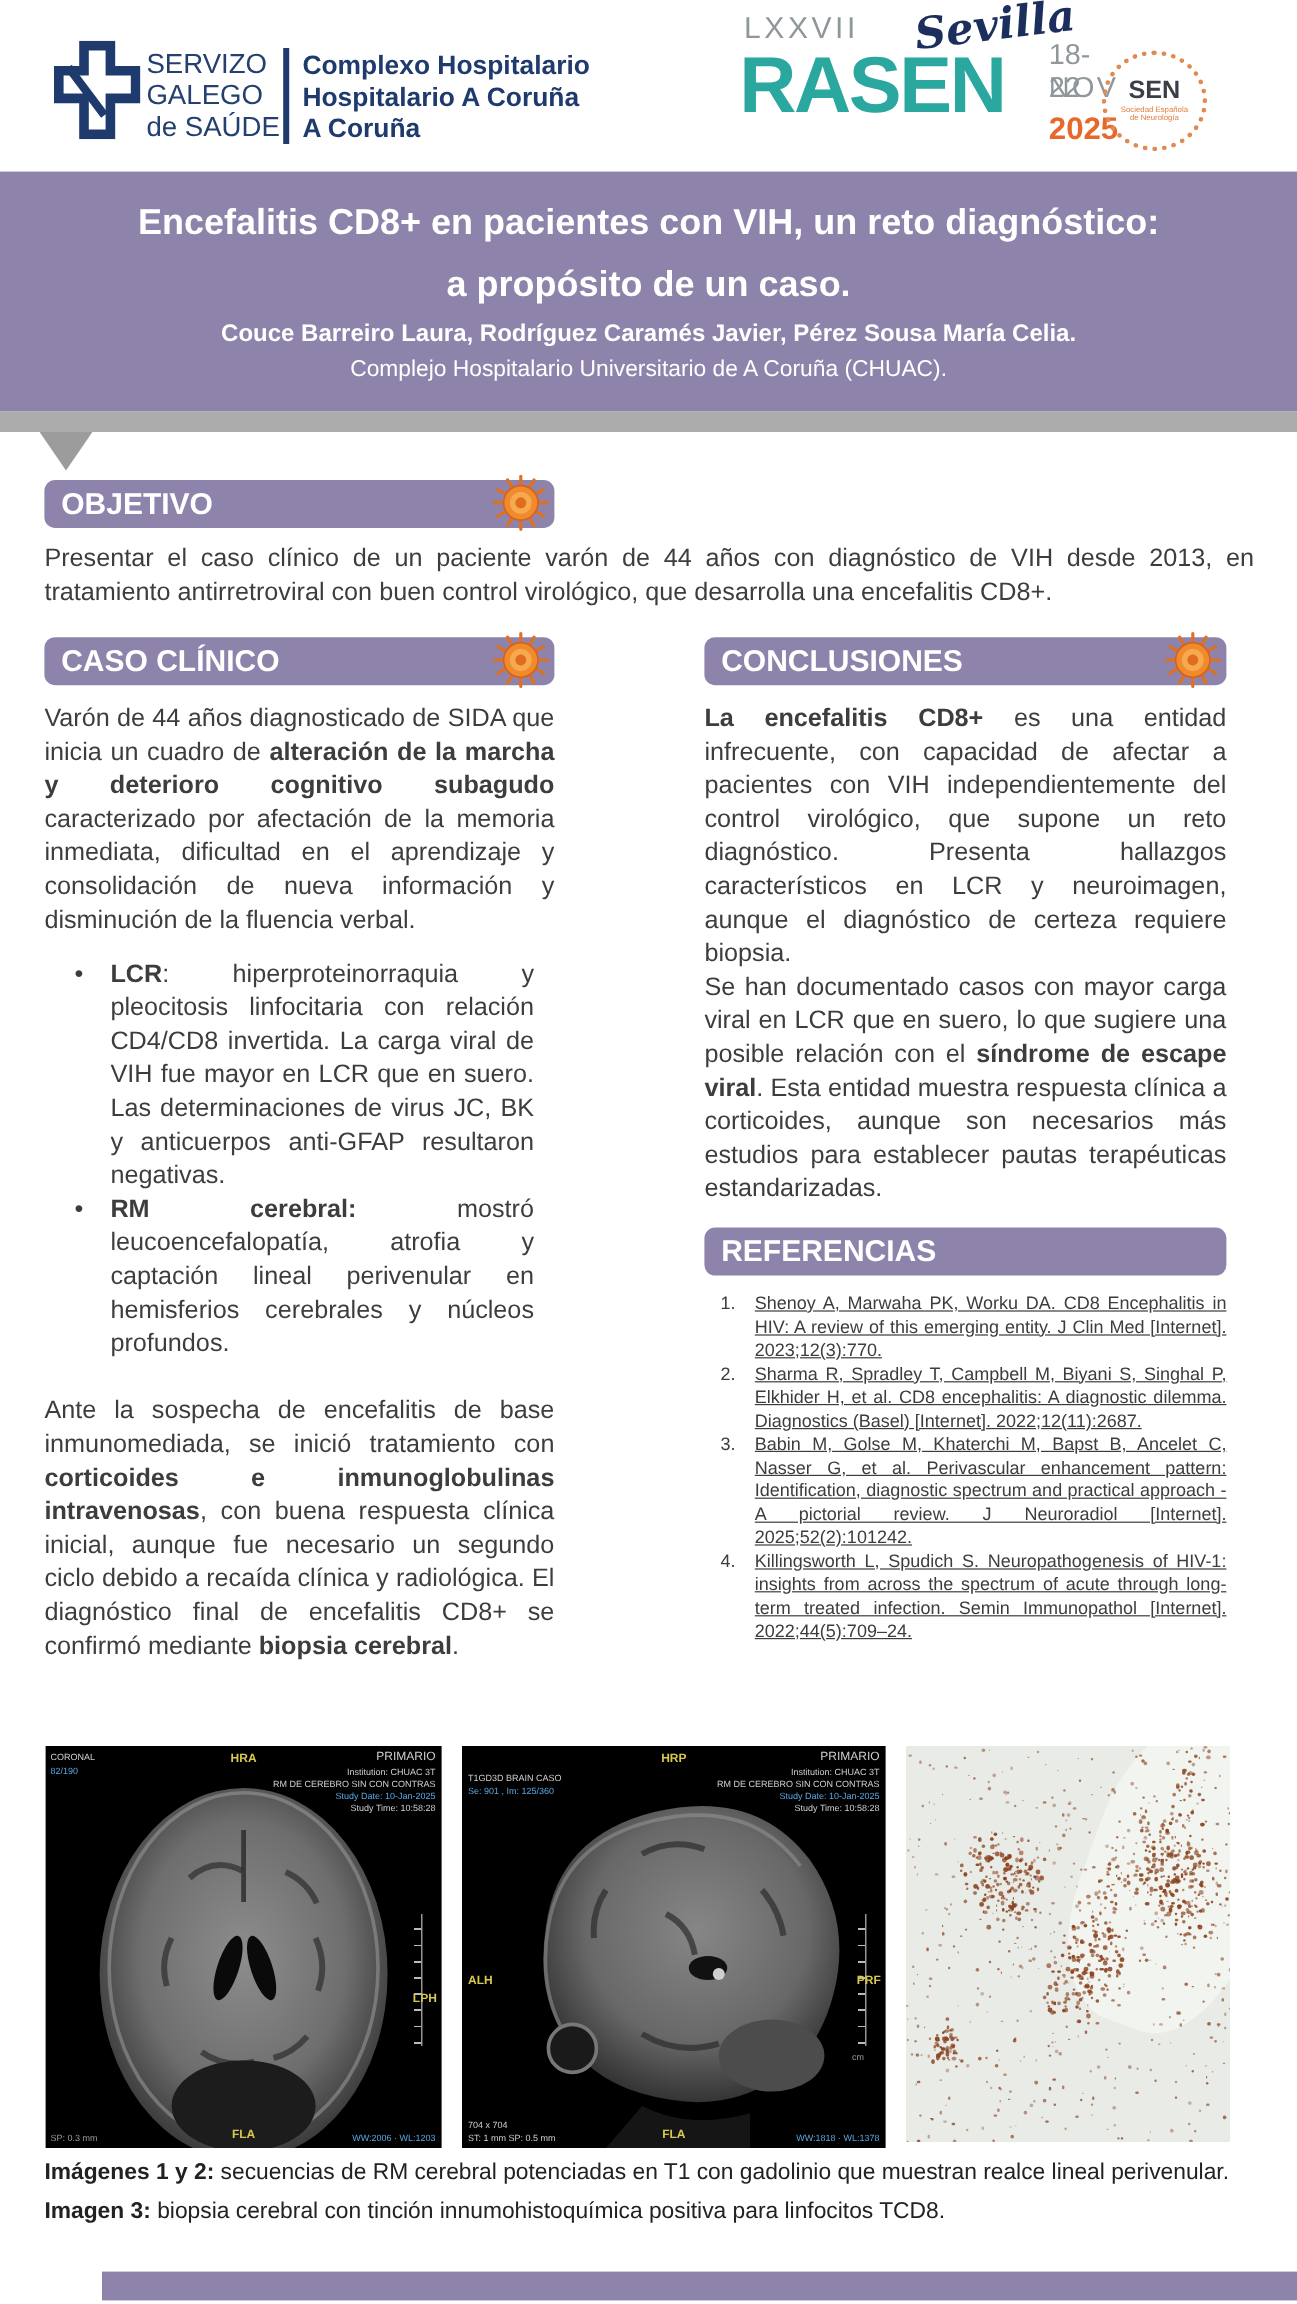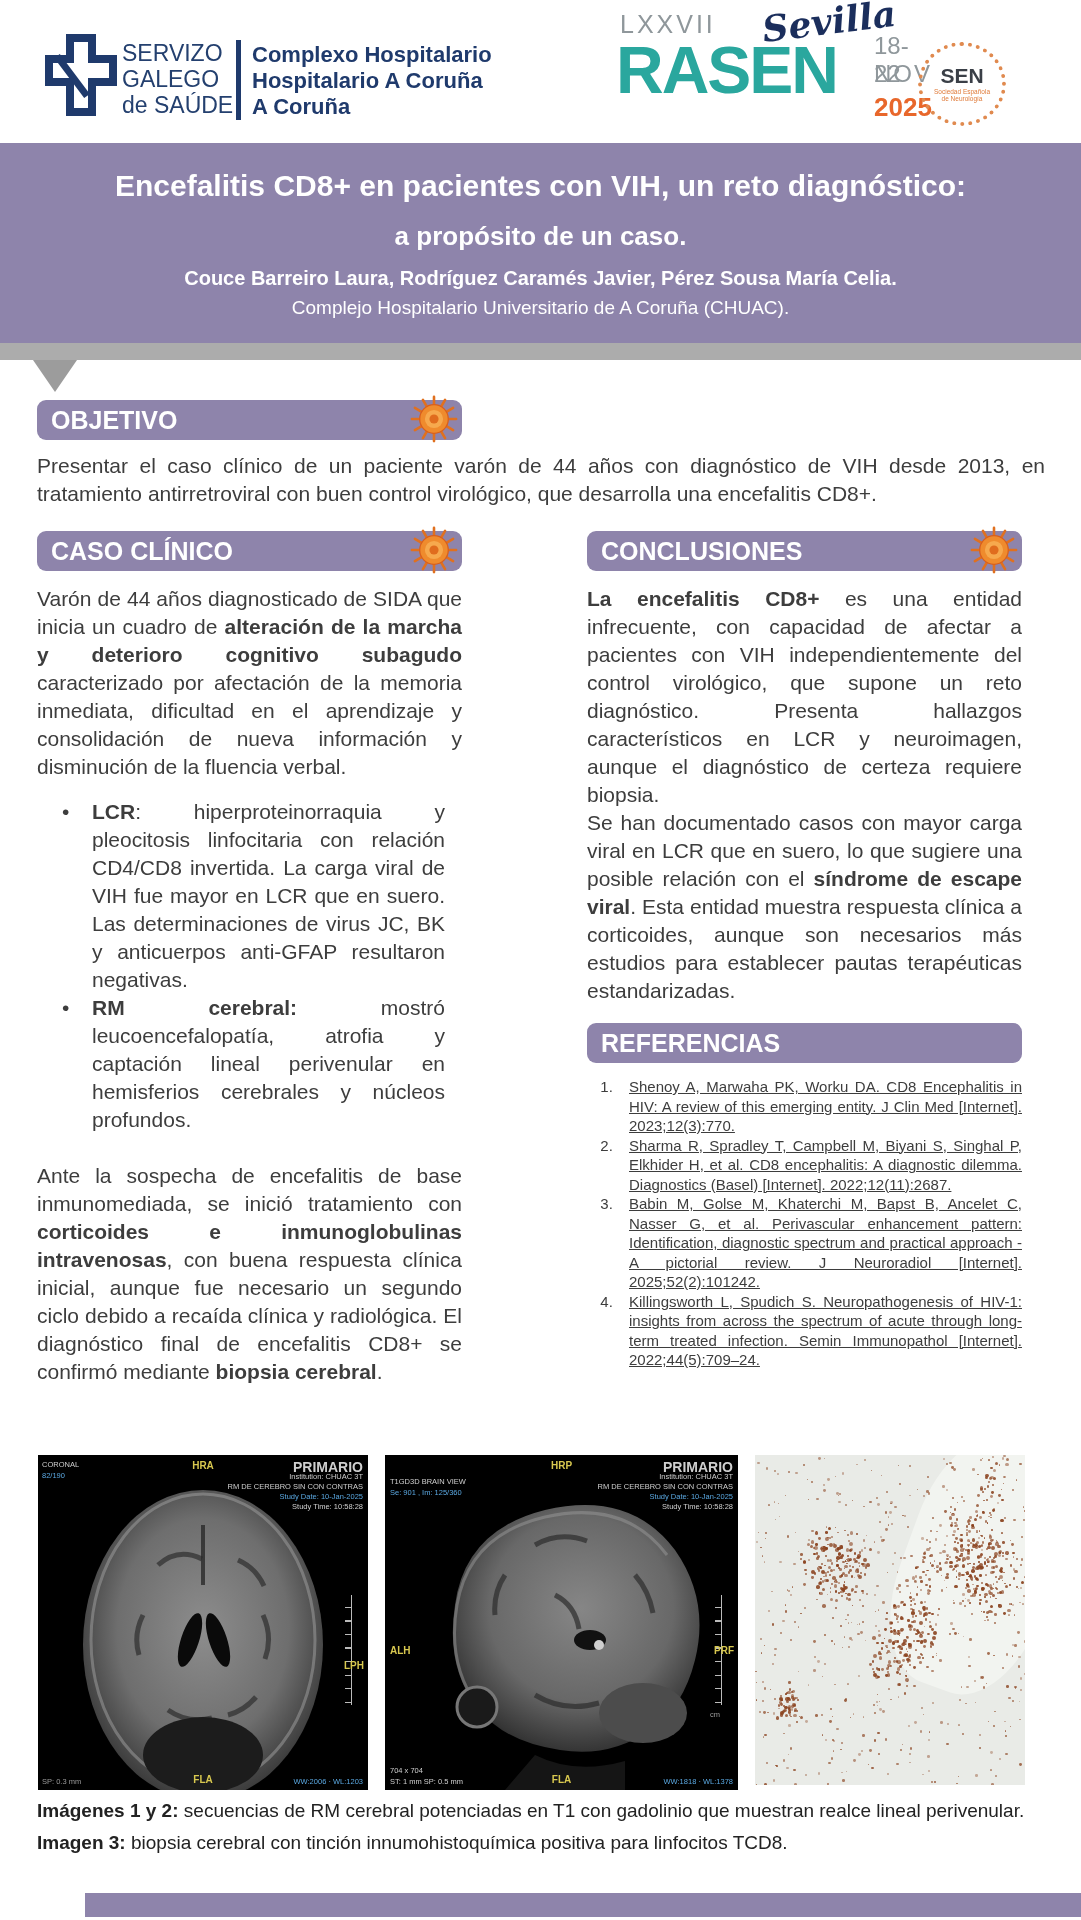--- a/index.html
+++ b/index.html
@@ -21,21 +21,21 @@
   .congress .month{position:absolute;left:258px;top:54px;color:#8f979b;font-size:24px;letter-spacing:2px;}
   .congress .year{position:absolute;left:258px;top:86px;color:#e8672b;font-size:26px;font-weight:600;}
   .sen-logo{position:absolute;left:918px;top:42px;width:88px;height:84px;border:4px dotted #e08a4f;border-radius:50%;
             box-sizing:border-box;text-align:center;}
   .sen-logo .acro{margin-top:18px;font-weight:800;font-size:21px;color:#3a3f47;}
   .sen-logo .cap{font-size:6.5px;color:#e07b3a;line-height:7px;padding:0 8px;}
 
   
   .title-band{position:absolute;top:143px;left:0;width:1081px;height:200px;background:#8e84ab;color:#fff;text-align:center;}
   .title-l1{position:absolute;top:26px;width:100%;font-size:30px;font-weight:700;}
-  .title-l2{position:absolute;top:78px;width:100%;font-size:26px;font-weight:700;}
+  .title-l2{position:absolute;top:78px;width:100%;font-size:30px;font-weight:700;}
   .authors{position:absolute;top:124px;width:100%;font-size:20px;font-weight:700;}
   .affil{position:absolute;top:154px;width:100%;font-size:19px;}
   .gray-strip{position:absolute;top:343px;left:0;width:1081px;height:17px;background:#acacac;}
   .gray-tri{position:absolute;top:360px;left:33px;width:0;height:0;
             border-left:22px solid transparent;border-right:22px solid transparent;border-top:32px solid #9c9c9c;}
 
   
   .sec-bar{height:40px;background:#8e84ab;border-radius:9px;color:#fff;font-weight:700;font-size:25px;
            display:flex;align-items:center;padding-left:14px;box-sizing:border-box;position:relative;}
   .virus{position:absolute;right:2px;top:-7px;width:52px;height:52px;}
@@ -50,21 +50,21 @@
   .refs-bar{margin-top:18px;margin-bottom:14px;}
   .refs{margin:0;padding:0 0 0 30px;font-size:15px;line-height:19.5px;color:#3d3d3d;}
   .refs li{padding-left:12px;text-align:justify;margin:0;text-decoration:underline;}
 
   
   .fig{position:absolute;top:1455px;height:335px;background:#000;overflow:hidden;}
   .fig svg{position:absolute;left:0;top:0;}
   .ov{position:absolute;font-size:7.5px;color:#cfcfcf;white-space:nowrap;}
   .ov.y{color:#d8c84f;font-weight:700;font-size:10px;}
   .ov.b{color:#5aa7e0;}
-  .ov.big{font-weight:700;font-size:14px;margin-left:39px;}
+  .ov.big{font-weight:400;font-size:10px;margin-left:39px;}
   .ov.r{text-align:right;}
   .ruler{position:absolute;right:16px;top:140px;width:6px;height:110px;border-right:1.5px solid #bbb;
          background:repeating-linear-gradient(to bottom,transparent 0 12px,#bbb 12px 13.5px);}
   .histo{background:#e9ebe7;}
   .histo .pale{position:absolute;right:-30px;top:-20px;width:150px;height:260px;background:#f2f4f0;
                transform:rotate(20deg);border-radius:40%;}
   .dots{position:absolute;left:0;top:0;width:100%;height:100%;}
   .caption{position:absolute;left:37px;width:1010px;font-size:19px;color:#222;}
 
   .footer-bar{position:absolute;left:85px;top:1893px;width:996px;height:24px;background:#8e84ab;}
@@ -252,21 +252,21 @@
     </defs>
     <path d="M95 255 q-35 -40 -25 -105 q10 -75 90 -95 q85 -20 130 40 q35 50 20 110 q-12 48 -45 70 q-40 28 -90 20 q-55 -8 -80 -40 z" fill="url(#g2)"></path>
     <path d="M92 250 q-30 -42 -20 -100 q12 -70 88 -88 q80 -18 122 38" fill="none" stroke="#9a9a9a" stroke-width="3" opacity="0.5"></path>
     <circle cx="92" cy="252" r="20" fill="#1a1a1a" stroke="#777" stroke-width="3"></circle>
     <ellipse cx="258" cy="258" rx="44" ry="30" fill="#4c4c4c"></ellipse>
     <ellipse cx="205" cy="185" rx="16" ry="10" fill="#111"></ellipse>
     <circle cx="214" cy="190" r="5" fill="#cfcfcf"></circle>
     <path d="M150 90 q25 -14 52 -4 M120 120 q-12 18 -10 40 M250 120 q14 16 18 38 M150 240 q30 18 64 8 M170 140 q20 10 24 34" stroke="#2c2c2c" stroke-width="5" fill="none" opacity="0.7"></path>
     <path d="M150 300 q40 20 90 6 l0 29 l-120 0 z" fill="#151515"></path>
   </svg>
-  <div class="ov" style="left:5px;top:22px;">T1GD3D BRAIN VIEW</div>
+  <div class="ov" style="left:5px;top:22px;">T1GD3D BRAIN CASO</div>
   <div class="ov b" style="left:5px;top:33px;">Se: 901 , Im: 125/360</div>
   <div class="ov y" style="left:50%;transform:translateX(-50%);top:5px;">HRP</div>
   <div class="ov big r" style="right:5px;top:4px;">PRIMARIO</div>
   <div class="ov r" style="right:5px;top:17px;">Institution: CHUAC 3T</div>
   <div class="ov r" style="right:5px;top:27px;">RM DE CEREBRO SIN CON CONTRAS</div>
   <div class="ov b r" style="right:5px;top:37px;">Study Date: 10-Jan-2025</div>
   <div class="ov r" style="right:5px;top:47px;">Study Time: 10:58:28</div>
   <div class="ov y" style="left:5px;top:190px;">ALH</div>
   <div class="ruler"></div>
   <div class="ov y" style="right:4px;top:190px;">PRF</div>

